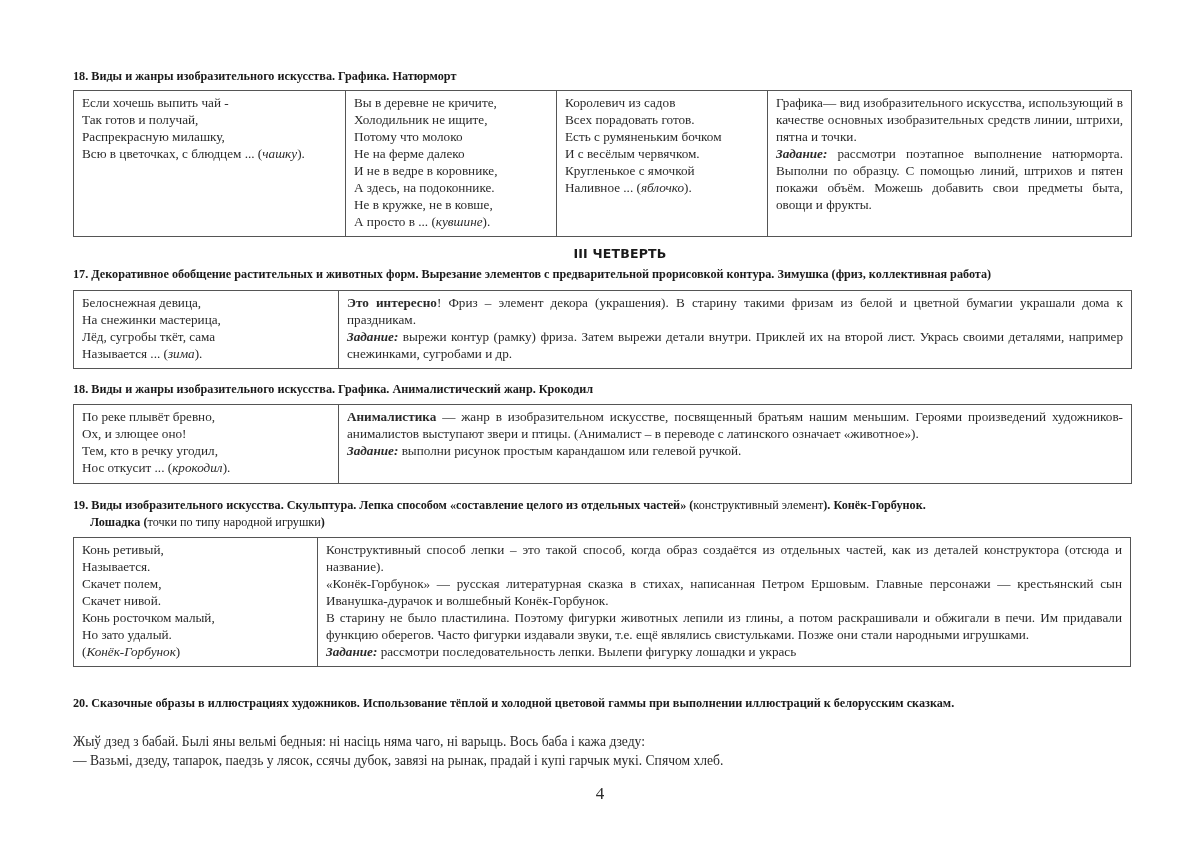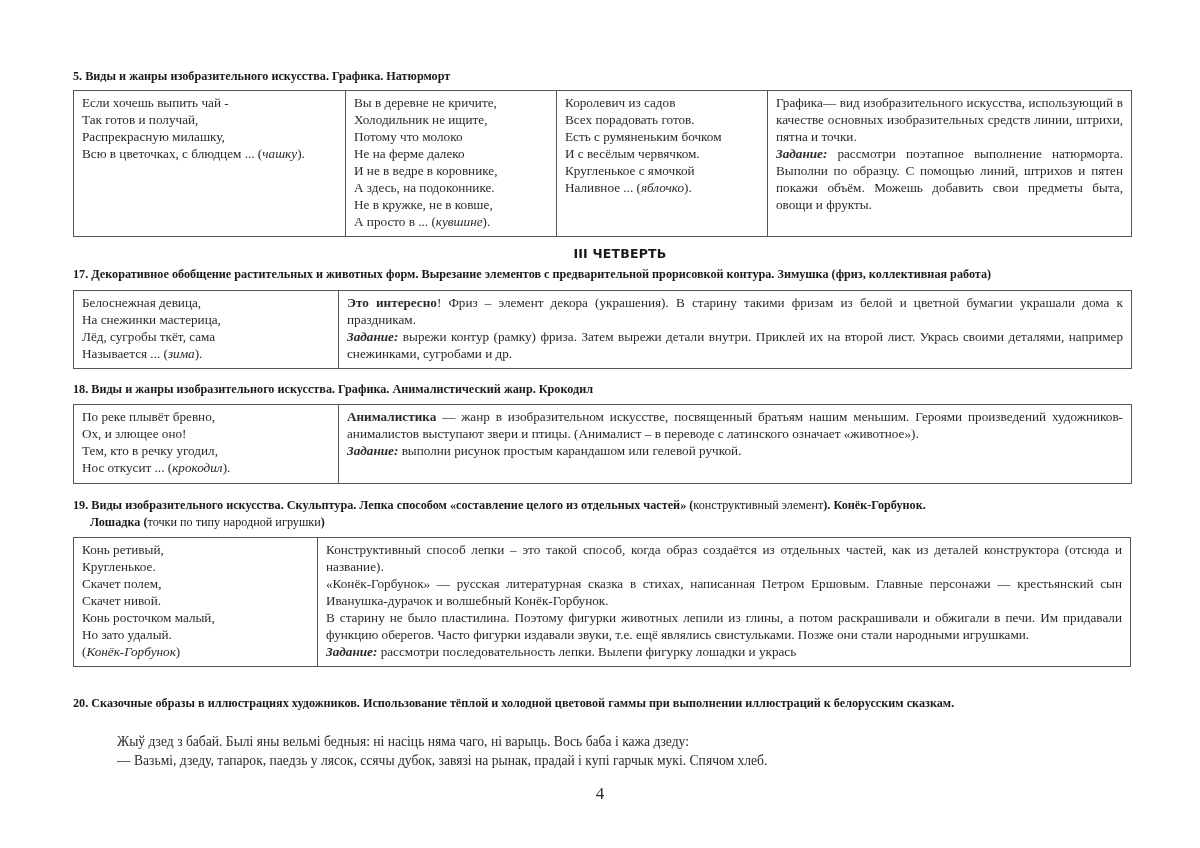--- a/index.html
+++ b/index.html
@@ -82,36 +82,35 @@
     }
     .watermark span .wn { font-weight: normal; font-family: Liberation Mono, monospace; }
 
     .para {
       position: absolute;
       left: 73px;
       width: 1060px;
       font-size: 13.6px;
       line-height: 19px;
       color: #2a2a2a;
-      margin-left: 44px;
     }
     .page-number {
       position: absolute;
       left: 0;
       width: 1200px;
       top: 785px;
       text-align: center;
       font-size: 17px;
       color: #2a2a2a;
     }
   </style>
 </head>
 <body>
 
-<div class="heading" style="top:68px;">5. Виды и жанры изобразительного искусства. Графика. Натюрморт</div>
+<div class="heading" style="top:68px;">18. Виды и жанры изобразительного искусства. Графика. Натюрморт</div>
 
 <table class="box" style="top:90px; height:146px;">
   <colgroup>
     <col style="width:272px">
     <col style="width:211px">
     <col style="width:211px">
     <col style="width:364px">
   </colgroup>
   <tbody>
       <tr>
@@ -202,21 +201,21 @@
 
 <table class="box" style="top:537px; height:102px; width:1057px;">
   <colgroup>
     <col style="width:244px">
     <col style="width:813px">
   </colgroup>
   <tbody>
       <tr>
     <td>
       <span class="line">Конь ретивый,</span>
-      <span class="line">Кругленькое.</span>
+      <span class="line">Называется.</span>
       <span class="line">Скачет полем,</span>
       <span class="line">Скачет нивой.</span>
       <span class="line">Конь росточком малый,</span>
       <span class="line">Но зато удалый.</span>
       <span class="line"><span>(</span><span class="i">Конёк-Горбунок</span><span>)</span></span>
     </td>
     <td class="justify">
       <span>Конструктивный способ лепки – это такой способ, когда образ создаётся из отдельных частей, как из деталей конструктора (отсюда и название).</span><br>
       <span>«Конёк-Горбунок» — русская литературная сказка в стихах, написанная Петром Ершовым. Главные персонажи — крестьянский сын Иванушка-дурачок и волшебный Конёк-Горбунок.</span><br>
       <span>В старину не было пластилина. Поэтому фигурки животных лепили из глины, а потом раскрашивали и обжигали в печи. Им придавали функцию оберегов. Часто фигурки издавали звуки, т.е. ещё являлись свистульками. Позже они стали народными игрушками.</span><br>

